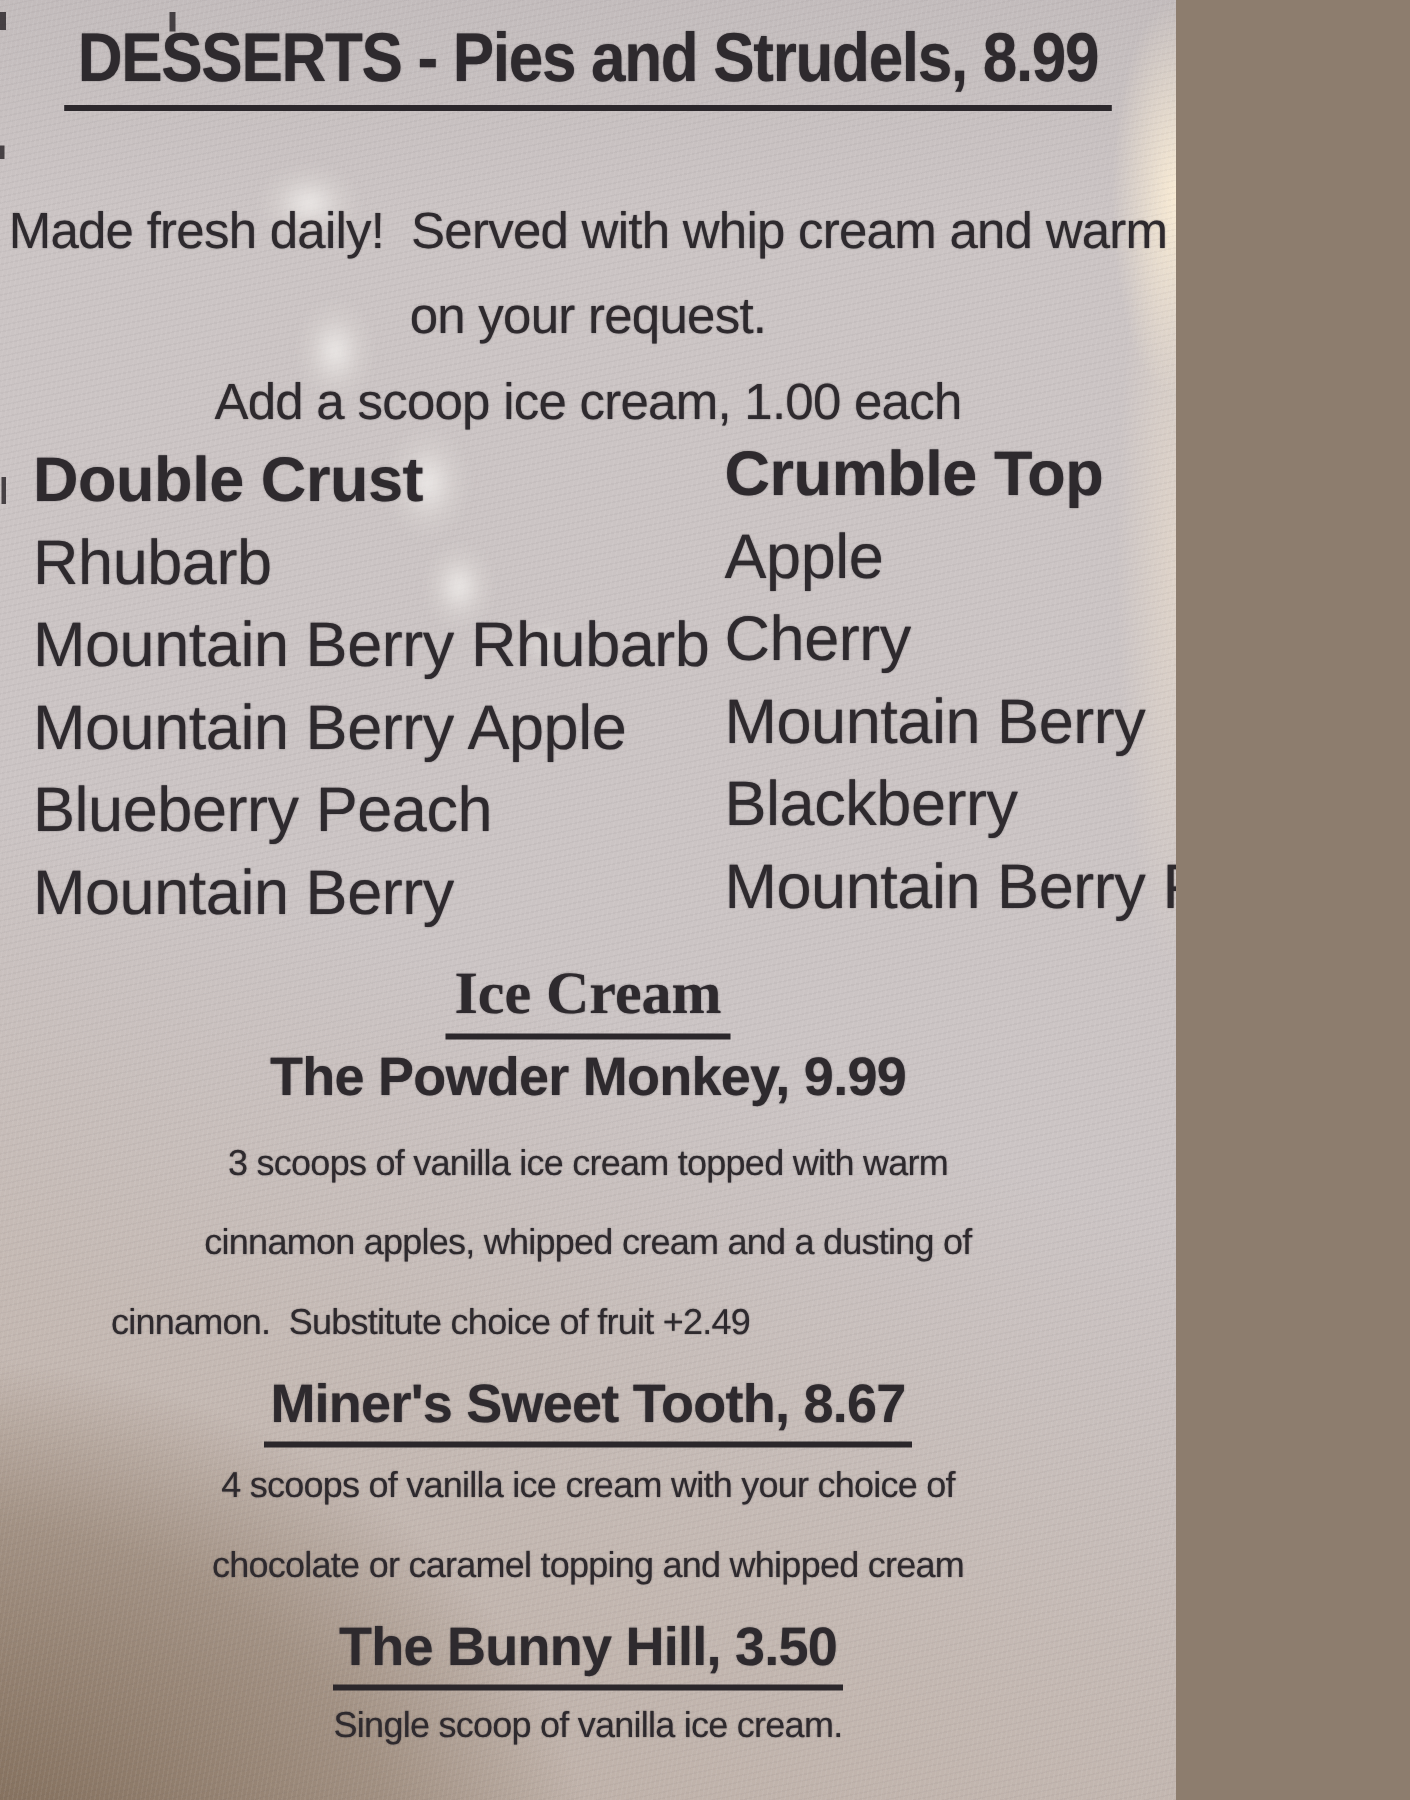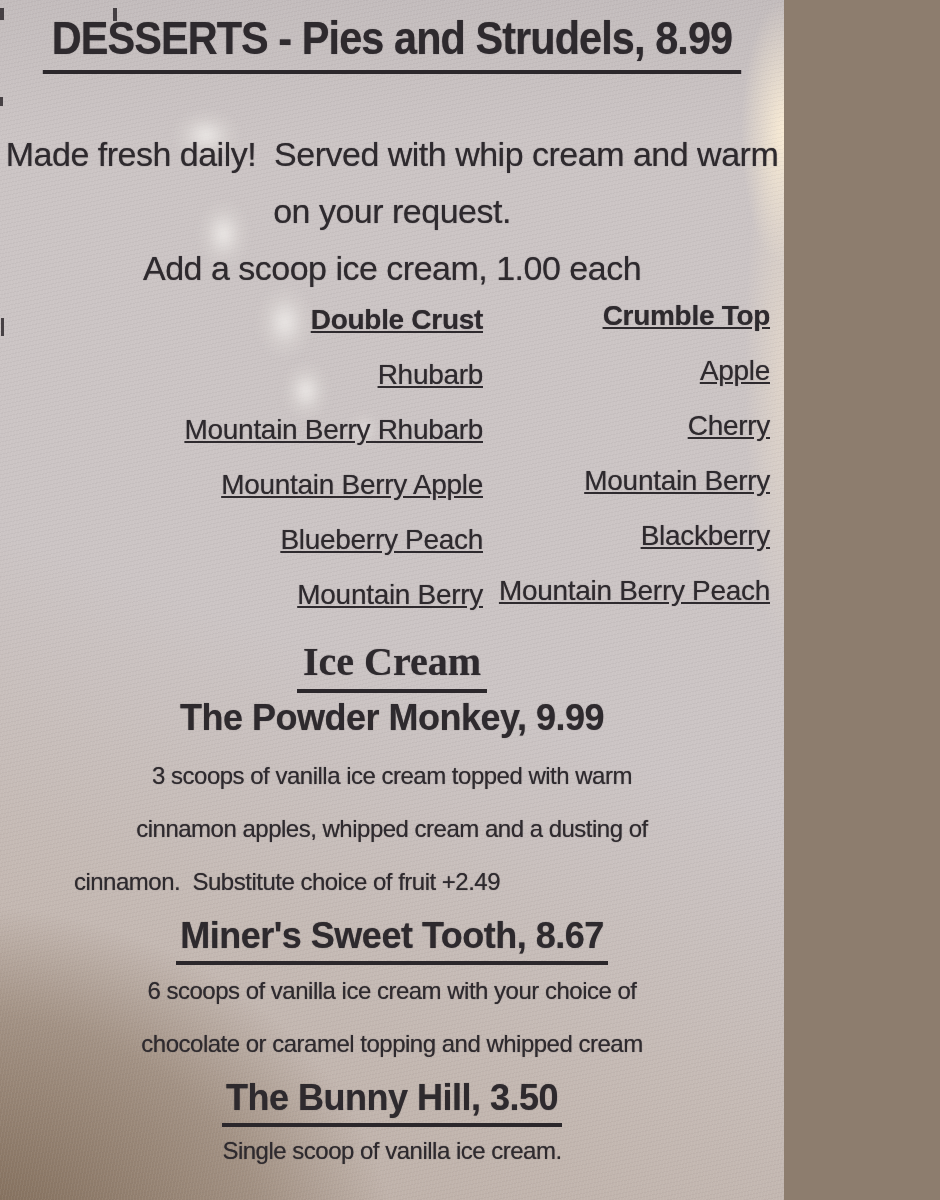--- a/index.html
+++ b/index.html
@@ -37,21 +37,21 @@
     transform: scaleX(0.90);
     transform-origin: 50% 50%;
     white-space: pre;
   }
 
   
   .intro { top: 126px; font-size: 34px; line-height: 57px; letter-spacing: -0.5px; }
 
   
   .pies { position: absolute; top: 292px; left: 22px; right: 14px; display: flex; }
-  .pie-col { font-size: 28px; line-height: 55px; letter-spacing: -0.3px; text-align: right; text-decoration: underline; }
+  .pie-col { font-size: 42px; line-height: 55px; letter-spacing: -0.3px; text-align: left; }
   .pie-col.left { width: 461px; flex: none; }
   .pie-col.right { flex: 1; transform: translateY(-4px); }
   .pie-header { font-weight: 700; white-space: pre; }
   .pie-item { white-space: pre; }
 
   
   .section-heading { top: 638px; }
   .section-heading .u {
     display: inline-block; font-size: 40px; font-weight: 700; line-height: 1.2;
     padding: 0 6px 3px 6px; border-bottom: 4px solid #2b272b; white-space: pre; font-family: Liberation Serif, serif;
@@ -141,21 +141,21 @@
   <div class="block desc desc-powder">
     <div class="line">3 scoops of vanilla ice cream topped with warm</div>
     <div class="line">cinnamon apples, whipped cream and a dusting of</div>
     <div class="line">cinnamon.  Substitute choice of fruit +2.49</div>
   </div>
 
   <div class="block item-name name-miner">
     <span class="u">Miner's Sweet Tooth, 8.67</span>
   </div>
   <div class="block desc desc-miner">
-    <div class="line">6 scoops of vanilla ice cream with your choice of</div>
+    <div class="line">4 scoops of vanilla ice cream with your choice of</div>
     <div class="line">chocolate or caramel topping and whipped cream</div>
   </div>
 
   <div class="block item-name name-bunny">
     <span class="u">The Bunny Hill, 3.50</span>
   </div>
   <div class="block desc desc-bunny">
     <div class="line">Single scoop of vanilla ice cream.</div>
   </div>
 

